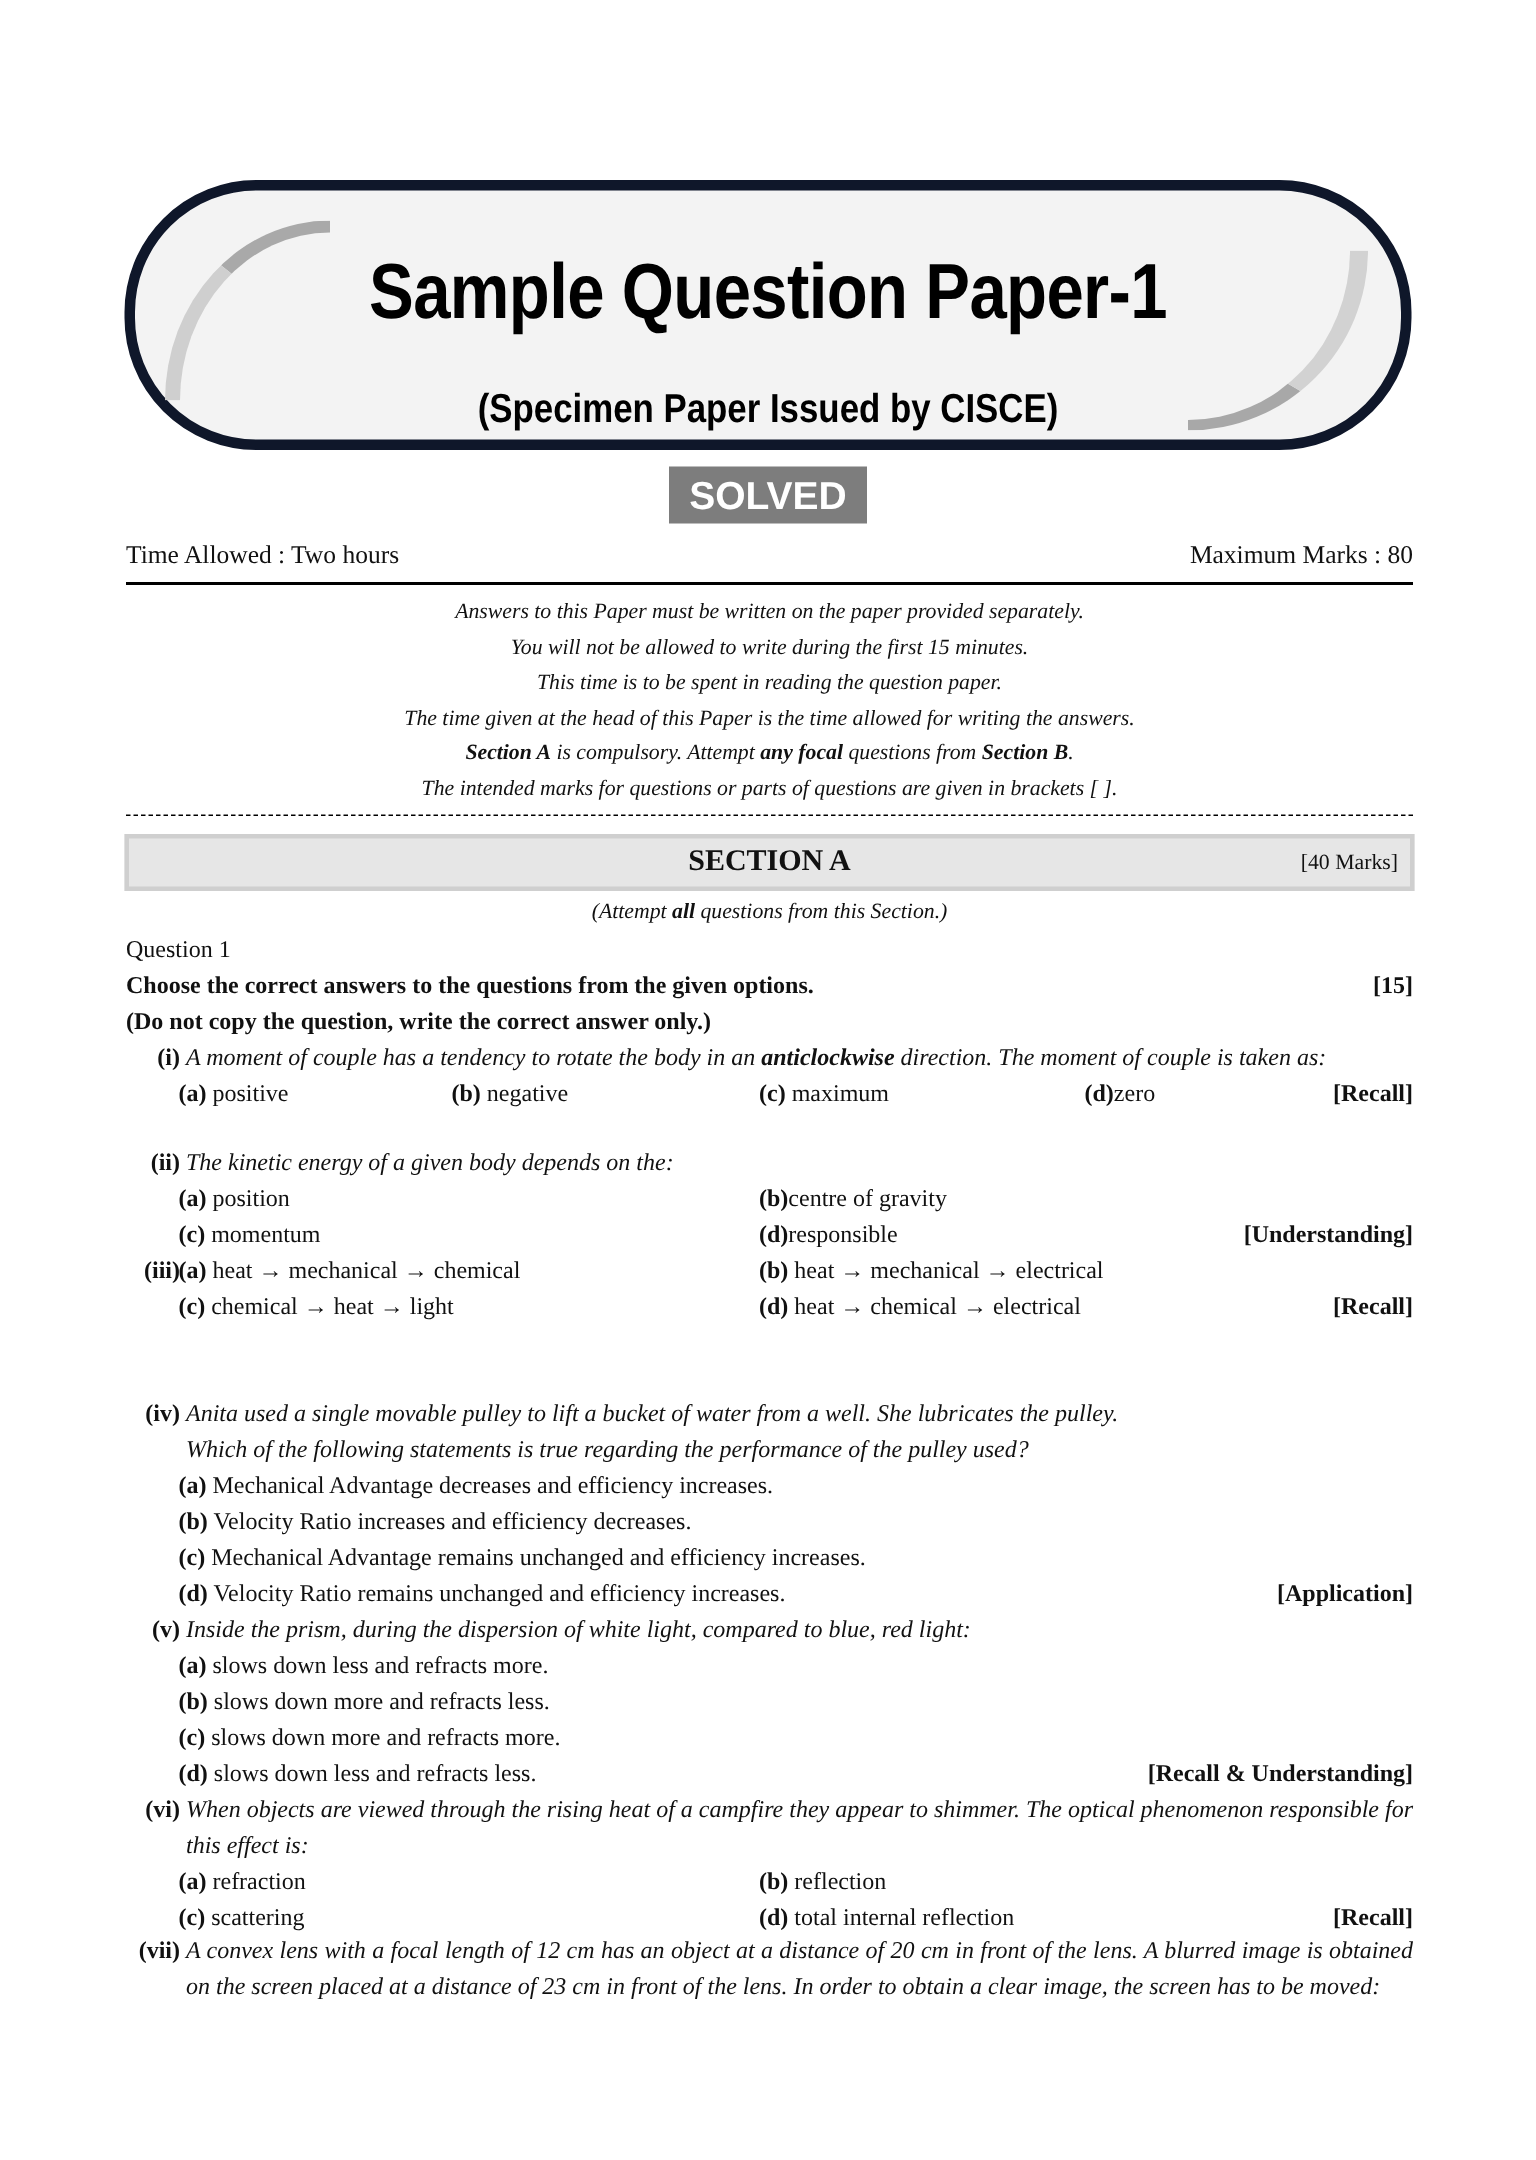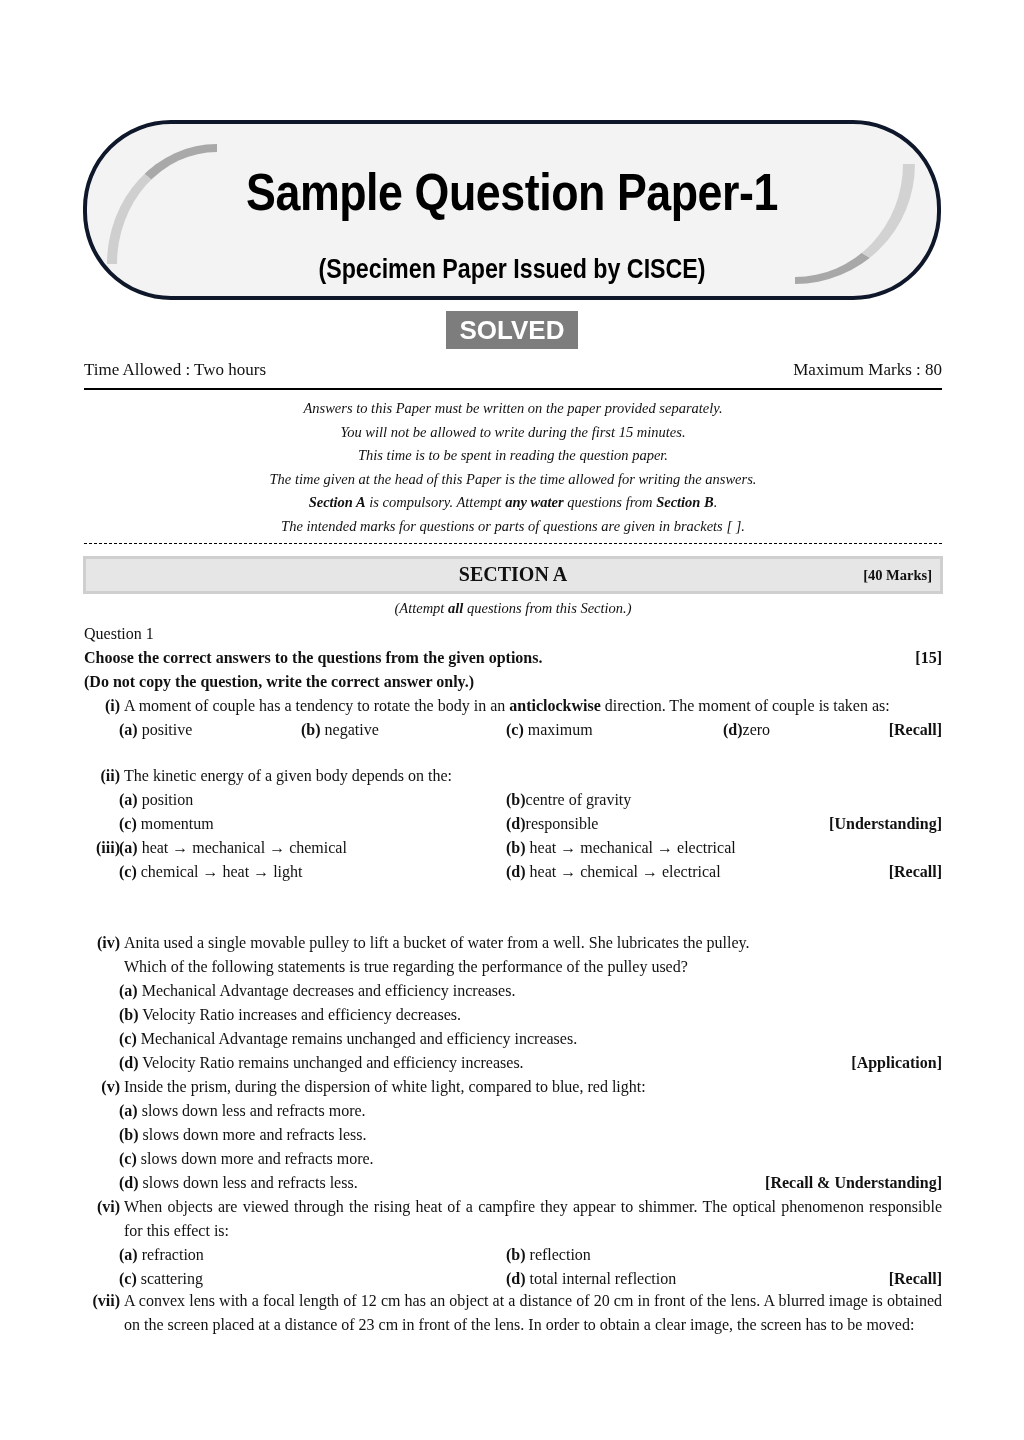--- a/index.html
+++ b/index.html
@@ -5,21 +5,21 @@
   html, body { margin: 0; padding: 0; background: #ffffff; }
   body {
     width: 1024px; height: 1440px; position: relative; overflow: hidden;
     font-family: "Liberation Serif", "DejaVu Serif", serif;
     color: #111;
   }
 
   
   .banner {
     position: absolute; left: 83px; top: 120px; width: 858px; height: 180px;
-    border: 4px solid #0f172a; border-radius: 88px; background: #f3f3f3;
+    border: 7px solid #0f172a; border-radius: 88px; background: #f3f3f3;
     box-sizing: border-box;
   }
   .swoosh-left {
     position: absolute; left: 20px; top: 20px; width: 110px; height: 120px;
     border-top-left-radius: 100% 100%;
     border-left: 10px solid #cfcfcf; border-top: 8px solid #a9a9a9;
     box-sizing: border-box;
   }
   .swoosh-right {
     position: absolute; right: 22px; top: 40px; width: 120px; height: 120px;
@@ -65,36 +65,36 @@
   
   .section-box {
     position: absolute; left: 83px; top: 556px; width: 860px; height: 38px;
     background: #e6e6e6; border: 3px solid #cfcfcf; box-sizing: border-box;
   }
   .section-title {
     position: absolute; left: 0; right: 0; top: 4px; text-align: center;
     font-weight: bold; font-size: 20px;
   }
   .section-marks {
-    position: absolute; right: 8px; top: 8px; font-weight: bold; font-size: 14.5px;
+    position: absolute; right: 8px; top: 8px; font-weight: normal; font-size: 14.5px;
   }
   .section-note {
     position: absolute; left: 84px; top: 600px; width: 858px; text-align: center;
     font-style: italic; font-size: 14.5px;
   }
 
   
   .q-block { position: absolute; left: 84px; width: 858px; font-size: 16px; line-height: 24px; }
   .bold { font-weight: bold; }
   .row { display: flex; justify-content: space-between; }
   .item { position: absolute; left: 84px; width: 858px; font-size: 16px; line-height: 24px; }
   .item .num {
     position: absolute; left: 0; width: 36px; text-align: right; font-weight: bold;
   }
-  .item .stem { margin-left: 40px; text-align: justify; }
+  .item .stem { margin-left: 40px; text-align: justify; font-style: italic; }
   .opts { margin-left: 35px; position: relative; }
   .opt-line { position: relative; height: 24px; }
   .opt { position: absolute; top: 0; white-space: nowrap; }
   .opt .lbl { font-weight: bold; }
   .tag { position: absolute; right: 0; top: 0; font-weight: bold; white-space: nowrap; padding-left: 40px; }
 </style>
 </head>
 <body>
 
 <div class="banner">
@@ -109,21 +109,21 @@
   <span>Time Allowed : Two hours</span>
   <span>Maximum Marks : 80</span>
 </div>
 <div class="meta-rule"></div>
 
 <div class="instructions">
   <div>Answers to this Paper must be written on the paper provided separately.</div>
   <div>You will not be allowed to write during the first 15 minutes.</div>
   <div>This time is to be spent in reading the question paper.</div>
   <div>The time given at the head of this Paper is the time allowed for writing the answers.</div>
-  <div><b>Section A</b><span> is compulsory. Attempt </span><b>any water</b><span> questions from </span><b>Section B</b><span>.</span></div>
+  <div><b>Section A</b><span> is compulsory. Attempt </span><b>any focal</b><span> questions from </span><b>Section B</b><span>.</span></div>
   <div>The intended marks for questions or parts of questions are given in brackets [ ].</div>
 </div>
 <div class="dash-rule"></div>
 
 <div class="section-box">
   <div class="section-title">SECTION A</div>
   <div class="section-marks">[40 Marks]</div>
 </div>
 <div class="section-note"><span>(Attempt </span><b>all</b><span> questions from this Section.)</span></div>
 

